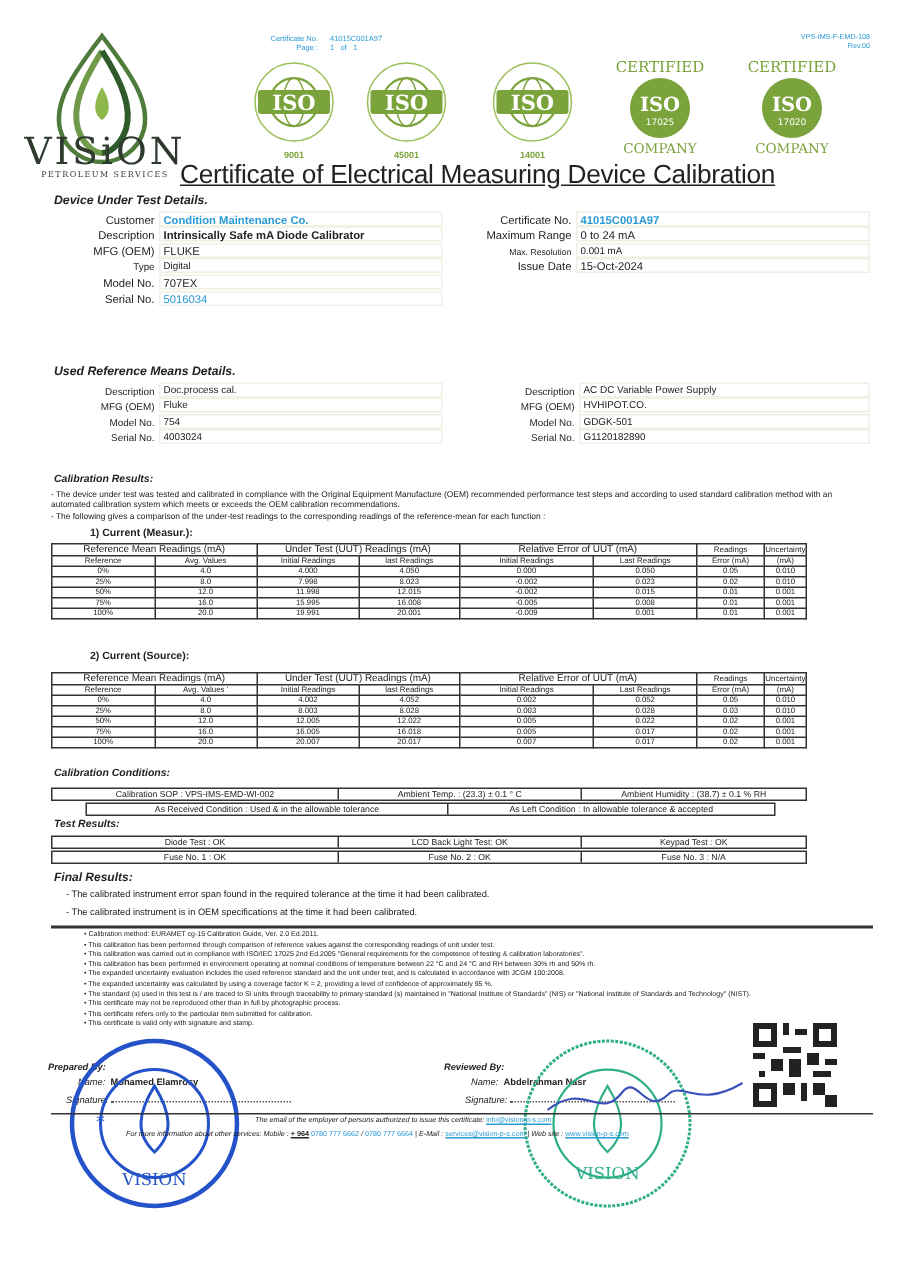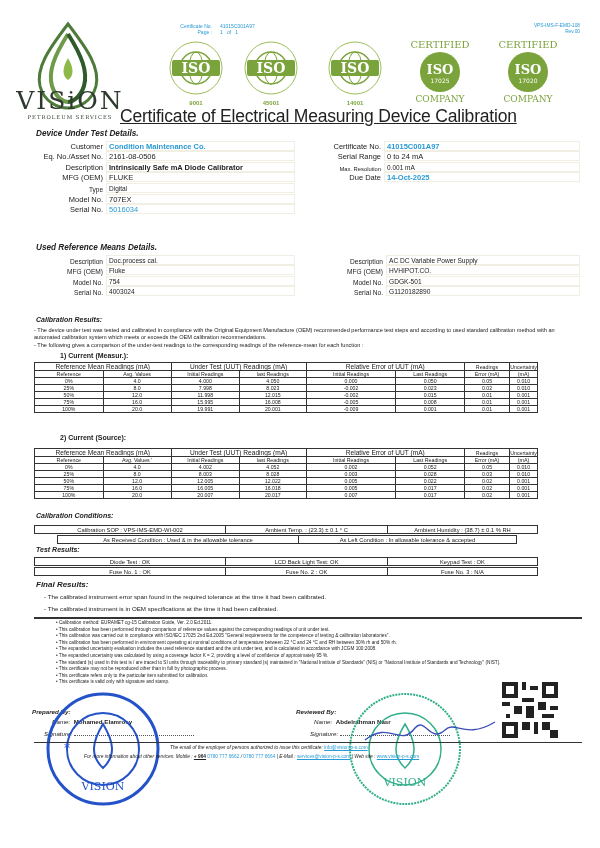--- a/index.html
+++ b/index.html
@@ -130,24 +130,20 @@
 <div class="abs title">Certificate of Electrical Measuring Device Calibration</div>
 
 <div class="abs sec" style="left:36px;top:129px;">Device Under Test Details.</div>
 
 <div class="abs" style="left:30px;top:140px;width:265px;">
   <div class="field">
       <span class="lab" style="width:76px">Customer</span>
       <span class="val bold blue">Condition Maintenance Co.</span>
     </div>
   <div class="field">
-      <span class="lab" style="width:76px">Eq. No./Asset No.</span>
-      <span class="val">2161-08-0506</span>
-    </div>
-  <div class="field">
       <span class="lab" style="width:76px">Description</span>
       <span class="val bold">Intrinsically Safe mA Diode Calibrator</span>
     </div>
   <div class="field">
       <span class="lab" style="width:76px">MFG (OEM)</span>
       <span class="val">FLUKE</span>
     </div>
   <div class="field">
       <span class="lab" style="width:76px;font-size:6.5px">Type</span>
       <span class="val" style="font-size:6.5px">Digital</span>
@@ -161,30 +157,30 @@
       <span class="val blue">5016034</span>
     </div>
 </div>
 
 <div class="abs" style="left:300px;top:140px;width:280px;">
   <div class="field">
       <span class="lab" style="width:84px">Certificate No.</span>
       <span class="val bold blue">41015C001A97</span>
     </div>
   <div class="field">
-      <span class="lab" style="width:84px">Serial Range</span>
+      <span class="lab" style="width:84px">Maximum Range</span>
       <span class="val">0 to 24 mA</span>
     </div>
   <div class="field">
       <span class="lab" style="width:84px;font-size:5.8px">Max. Resolution</span>
       <span class="val" style="font-size:6.5px">0.001 mA</span>
     </div>
   <div class="field">
-      <span class="lab" style="width:84px">Due Date</span>
-      <span class="val bold blue">14-Oct-2025</span>
+      <span class="lab" style="width:84px">Issue Date</span>
+      <span class="val">15-Oct-2024</span>
     </div>
 </div>
 
 <div class="abs sec" style="left:36px;top:243px;">Used Reference Means Details.</div>
 <div class="abs" style="left:30px;top:254px;width:265px;">
   <div class="field">
       <span class="lab" style="width:76px;font-size:6.6px">Description</span>
       <span class="val" style="font-size:6.6px">Doc.process cal.</span>
     </div>
   <div class="field">

